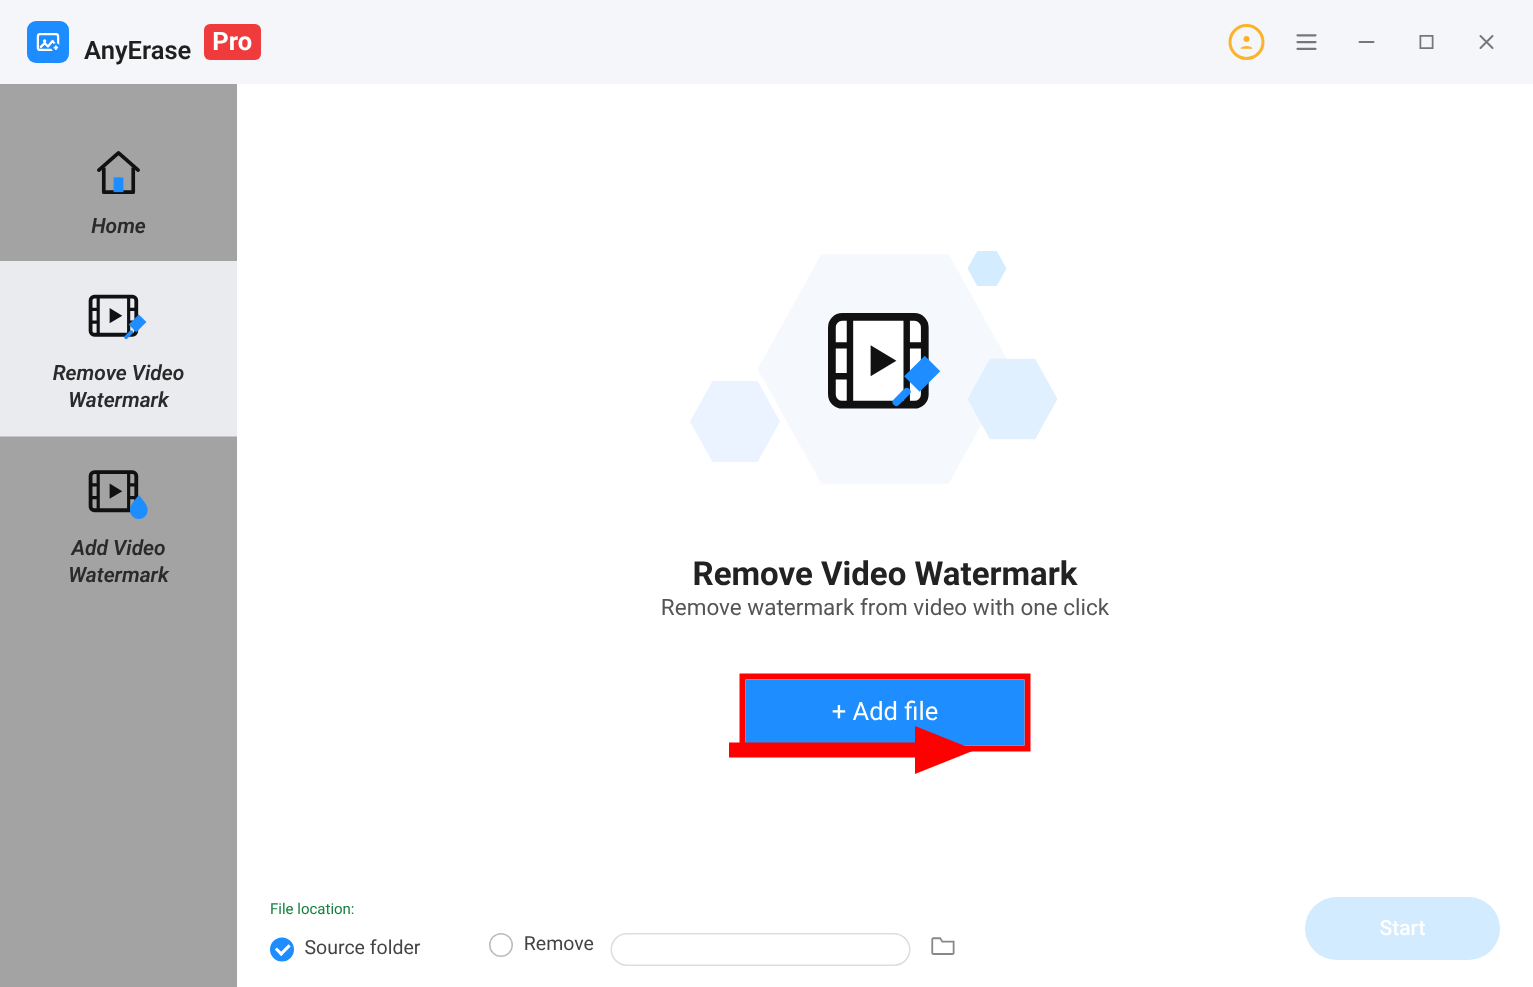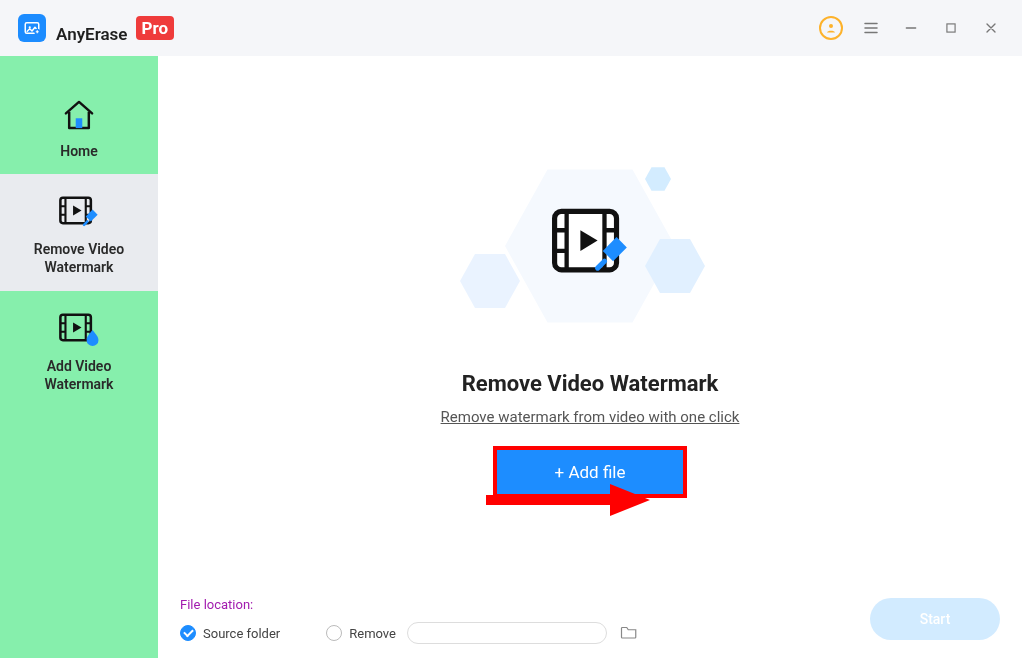--- a/index.html
+++ b/index.html
@@ -41,23 +41,23 @@
     margin-left: 14px;
     color: #666;
   }
   .titlebar svg { display:block; }
 
   
   .body { display:flex; height: 602px; }
 
   .sidebar {
     width: 158px;
-    background: #86efac;
+    background: #a3a3a3;
     padding-top: 20px;
-    display:flex; flex-direction:column;
+    display:flex; flex-direction:column;font-style:italic;
   }
   .nav-item {
     width: 100%;
     padding: 18px 6px 14px;
     text-align: center;
     font-size: 14px;
     color: #2a2a2a;
     font-weight: 600;
     line-height: 1.3;
     cursor: pointer;
@@ -83,24 +83,24 @@
   .hex-left { width: 60px; height: 60px; left: 10px; top: 90px; background: #eaf3ff; }
   .hex-right { width: 60px; height: 60px; left: 195px; top: 75px; background: #e1f0ff; }
   .hex-top-dot { width: 26px; height: 26px; left: 195px; top: 5px; background: #d3ecff; }
 
   .center-icon {
     position: absolute; left: 96px; top: 40px;
     width: 86px; height: 86px;
   }
 
   .main-title { margin-top: 10px; font-size: 22px; font-weight: 700; color: #222; }
-  .main-sub { margin-top: 12px; font-size: 15px; color: #555; text-decoration: underline; }
+  .main-sub { font-size: 15px; color: #555; }
 
   .add-file-wrap {
-    margin-top: 20px;
+    margin-top: 35px;
     border: 4px solid #ff0000;
     padding: 0;
   }
   .add-file-btn {
     width: 186px; height: 44px;
     background: #1d8dff;
     color: #fff; border: none;
     font-size: 17px;
     display:flex; align-items:center; justify-content:center;
     cursor:pointer;
@@ -113,25 +113,25 @@
     pointer-events: none;
   }
 
   
   .bottom-bar {
     position: absolute;
     left: 0; bottom: 0;
     width: 100%;
     padding: 0 22px 14px;
   }
-  .file-loc-label { font-size: 13px; color: #a21caf; margin-bottom: 10px; }
+  .file-loc-label { font-size: 10px; color: #15803d; margin-bottom: 10px; }
   .file-loc-row {
     display:flex; align-items:center; gap: 16px;
   }
-  .radio-opt { display:flex; align-items:center; gap:7px; font-size:13px; color:#444; }
+  .radio-opt { display:flex; gap:7px; font-size:13px; color:#444; }
   .radio-circle { width:16px; height:16px; border-radius:50%; border:1.5px solid #bbb; display:flex; align-items:center; justify-content:center; }
   .radio-circle.checked { border-color:#1d8dff; background:#1d8dff; position:relative; }
   .radio-circle.checked::after { content:""; width:7px; height:4px; border-left:2px solid #fff; border-bottom:2px solid #fff; transform:rotate(-45deg); position:absolute; top:3px; }
   .custom-input {
     height: 22px; width: 200px;
     border: 1px solid #ddd; border-radius: 11px;
     margin-left: 4px;
     background: #fff;
   }
   .folder-icon { color:#888; }

